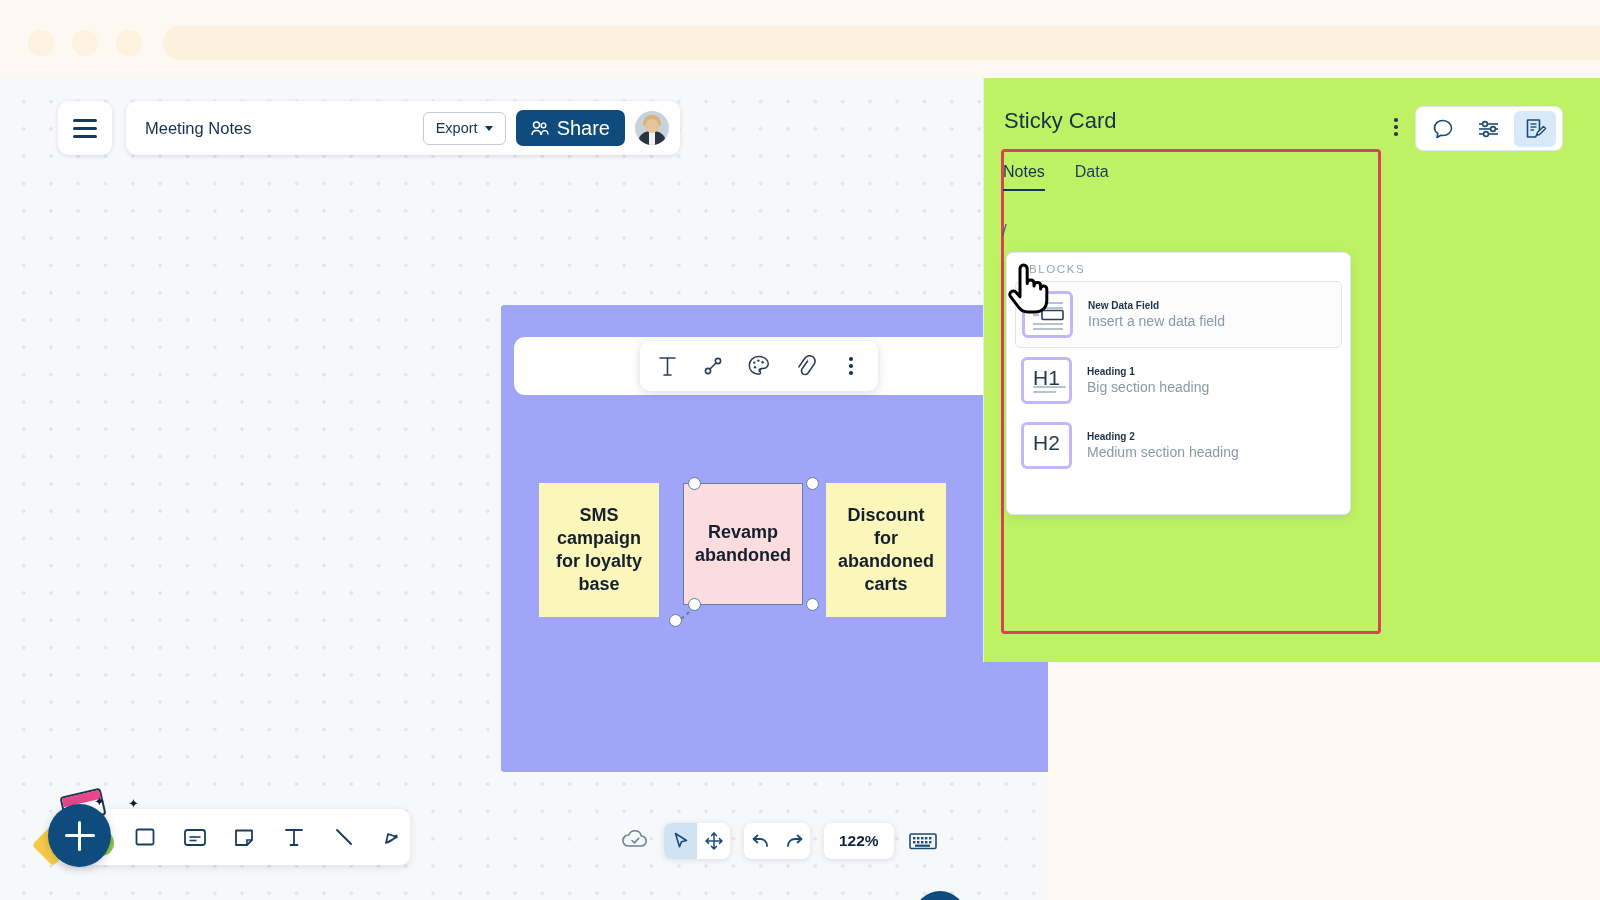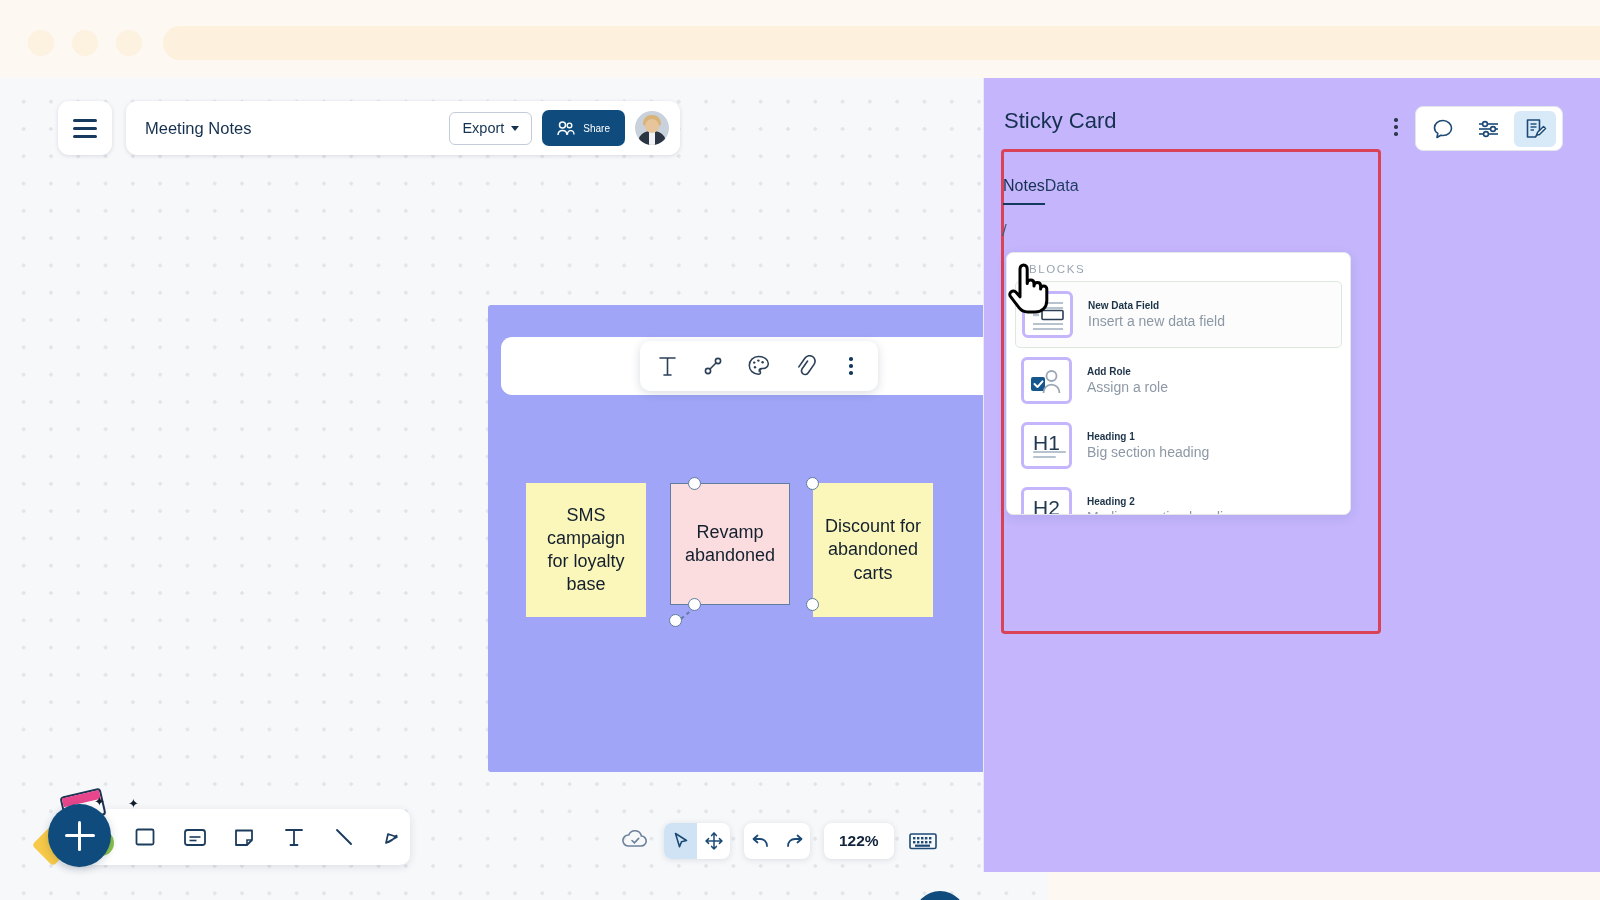--- a/index.html
+++ b/index.html
@@ -63,40 +63,40 @@
     height: 33px; padding: 0 12px; border: 1px solid #c3ccd8; border-radius: 6px;
     background: #fff; color: #143252; font-size: 14.5px;
     display: flex; align-items: center; gap: 7px; cursor: pointer; white-space: nowrap;
   }
   #export-button .caret {
     width: 0; height: 0; border-left: 4.5px solid transparent;
     border-right: 4.5px solid transparent; border-top: 5.5px solid #143252;
   }
   #share-button {
     height: 36px; padding: 8px 15px; border-radius: 7px; background: #0f4c7d;
-    color: #fff; font-size: 10px; display: flex; align-items: center; gap: 8px;
+    color: #fff; font-size: 20px; display: flex; align-items: center; gap: 8px;
     cursor: pointer; white-space: nowrap;
   }
   #avatar {
     width: 34px; height: 34px; border-radius: 50%; overflow: hidden;
     background: #c9d2dc; flex: none; position: relative;
   }
   #avatar .hair { position:absolute; left:8px; top:4px; width:18px; height:11px;
     background:#d8b277; border-radius:9px 9px 3px 3px; }
   #avatar .face { position:absolute; left:10px; top:8px; width:14px; height:14px;
     background:#e8c49b; border-radius:50%; }
   #avatar .body { position:absolute; left:3px; top:20px; width:28px; height:16px;
     background:#2a3442; border-radius:12px 12px 0 0; }
   #avatar .shirt { position:absolute; left:14px; top:20px; width:6px; height:14px;
     background:#f0f2f5; }
 
   
   #board-frame {
-    position: absolute; left: 488px; top: 227px; width: 560px; height: 467px;
-    background: #a0a5f7; border-radius: 3px;
+    position: absolute; left: 501px; top: 227px; width: 560px; height: 467px;
+    background: #a0a5f7; border-radius: 3px; font-weight: bold;
   }
   #frame-title-card {
     position: absolute; left: 13px; top: 32px; width: 534px; height: 58px;
     background: #fff; border-radius: 11px;
     display: flex; align-items: center; justify-content: center;
   }
   #frame-title-text { font-size: 18.5px; color: #12233c; }
 
   
   .sticky {
@@ -199,22 +199,22 @@
   #keyboard-shortcuts-button { cursor: pointer; display: flex; align-items: center; }
   #help-button {
     position: absolute; left: 914px; top: 813px; width: 52px; height: 52px;
     border-radius: 50%; background: #0f4c7d; color: #fff;
     display: flex; align-items: center; justify-content: center;
     font-size: 27px; cursor: pointer; z-index: 9;
   }
 
   
   #side-panel {
-    position: absolute; left: 983px; top: 78px; width: 617px; height: 794px;
-    background: #c4b5fd; border-left: 1px solid #e8ebef;
+    position: absolute; left: 983px; top: 78px; width: 617px; height: 584px;
+    background: #bef264; border-left: 1px solid #e8ebef;
   }
   #panel-title {
     position: absolute; left: 20px; top: 30px; font-size: 22px; color: #16314f;
   }
   #panel-kebab {
     position: absolute; left: 410px; top: 40px; cursor: pointer;
     display: flex; flex-direction: column; gap: 3.6px; align-items: center;
   }
   #panel-kebab b { width: 3.6px; height: 3.6px; border-radius: 50%; background: #2b3a4c; display:block; }
   #panel-icon-group {
@@ -229,21 +229,21 @@
   .pi-btn.active { background: #d8eaf8; }
 
   
   #annotation-box {
     position: absolute; left: 17px; top: 71px; width: 380px; height: 485px;
     border: 3px solid #d94257; border-radius: 4px;
   }
 
   
   #panel-tabs {
-    position: absolute; left: 19px; top: 99px; display: flex; 
+    position: absolute; left: 19px; top: 85px; display: flex; gap: 30px;
   }
   .panel-tab {
     font-size: 16px; color: #16314f; padding-bottom: 8px; cursor: pointer;
     border-bottom: 2.5px solid transparent;
   }
   .panel-tab.active { color: #16314f; border-bottom-color: #14395f; }
   .panel-tab:not(.active) { color: #1e3c5e; }
 
   
   #notes-input-text {
@@ -546,34 +546,20 @@
             <line x1="5" y1="27" x2="35" y2="27" stroke="#b7c2cf" stroke-width="2"></line>
             <line x1="5" y1="32" x2="35" y2="32" stroke="#b7c2cf" stroke-width="2"></line>
           </svg>
         </div>
         <div class="block-text">
           <span class="block-title">New Data Field</span>
           <span class="block-desc">Insert a new data field</span>
         </div>
       </div>
 
-      <div class="block-item">
-        <div class="block-thumb">
-          <svg width="40" height="32" viewBox="0 0 40 32">
-            <rect x="4" y="12" width="14" height="14" rx="2" fill="#14568d"></rect>
-            <path d="M7.5 19l3 3 5-5.6" fill="none" stroke="#fff" stroke-width="2" stroke-linecap="round" stroke-linejoin="round"></path>
-            <circle cx="24.5" cy="11" r="5" fill="none" stroke="#9aa8b6" stroke-width="1.8"></circle>
-            <path d="M16.5 28c0-5 3.6-8.4 8-8.4s8 3.4 8 8.4" fill="none" stroke="#9aa8b6" stroke-width="1.8"></path>
-          </svg>
-        </div>
-        <div class="block-text">
-          <span class="block-title">Add Role</span>
-          <span class="block-desc">Assign a role</span>
-        </div>
-      </div>
 
       <div class="block-item">
         <div class="block-thumb">
           <span class="htag">H1</span>
           <span class="lines">
               <i></i>
               <i style="width:70%"></i>
             </span>
         </div>
         <div class="block-text">

